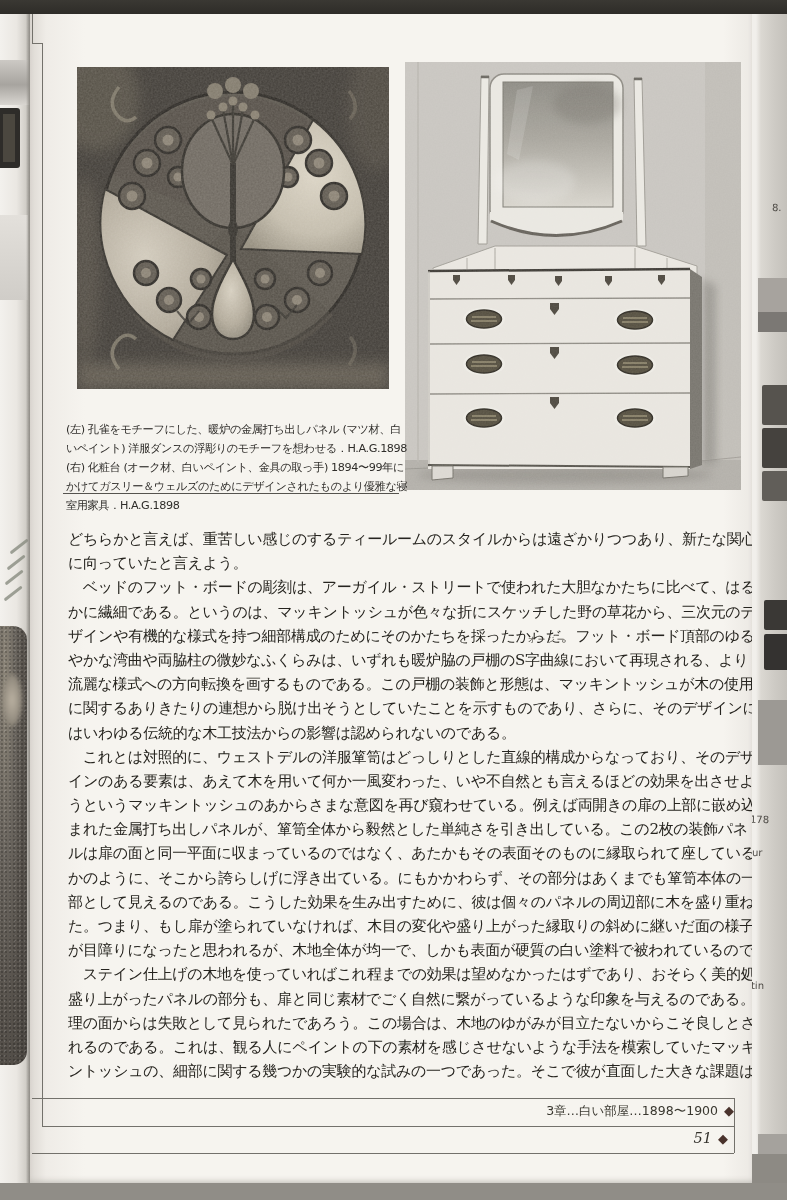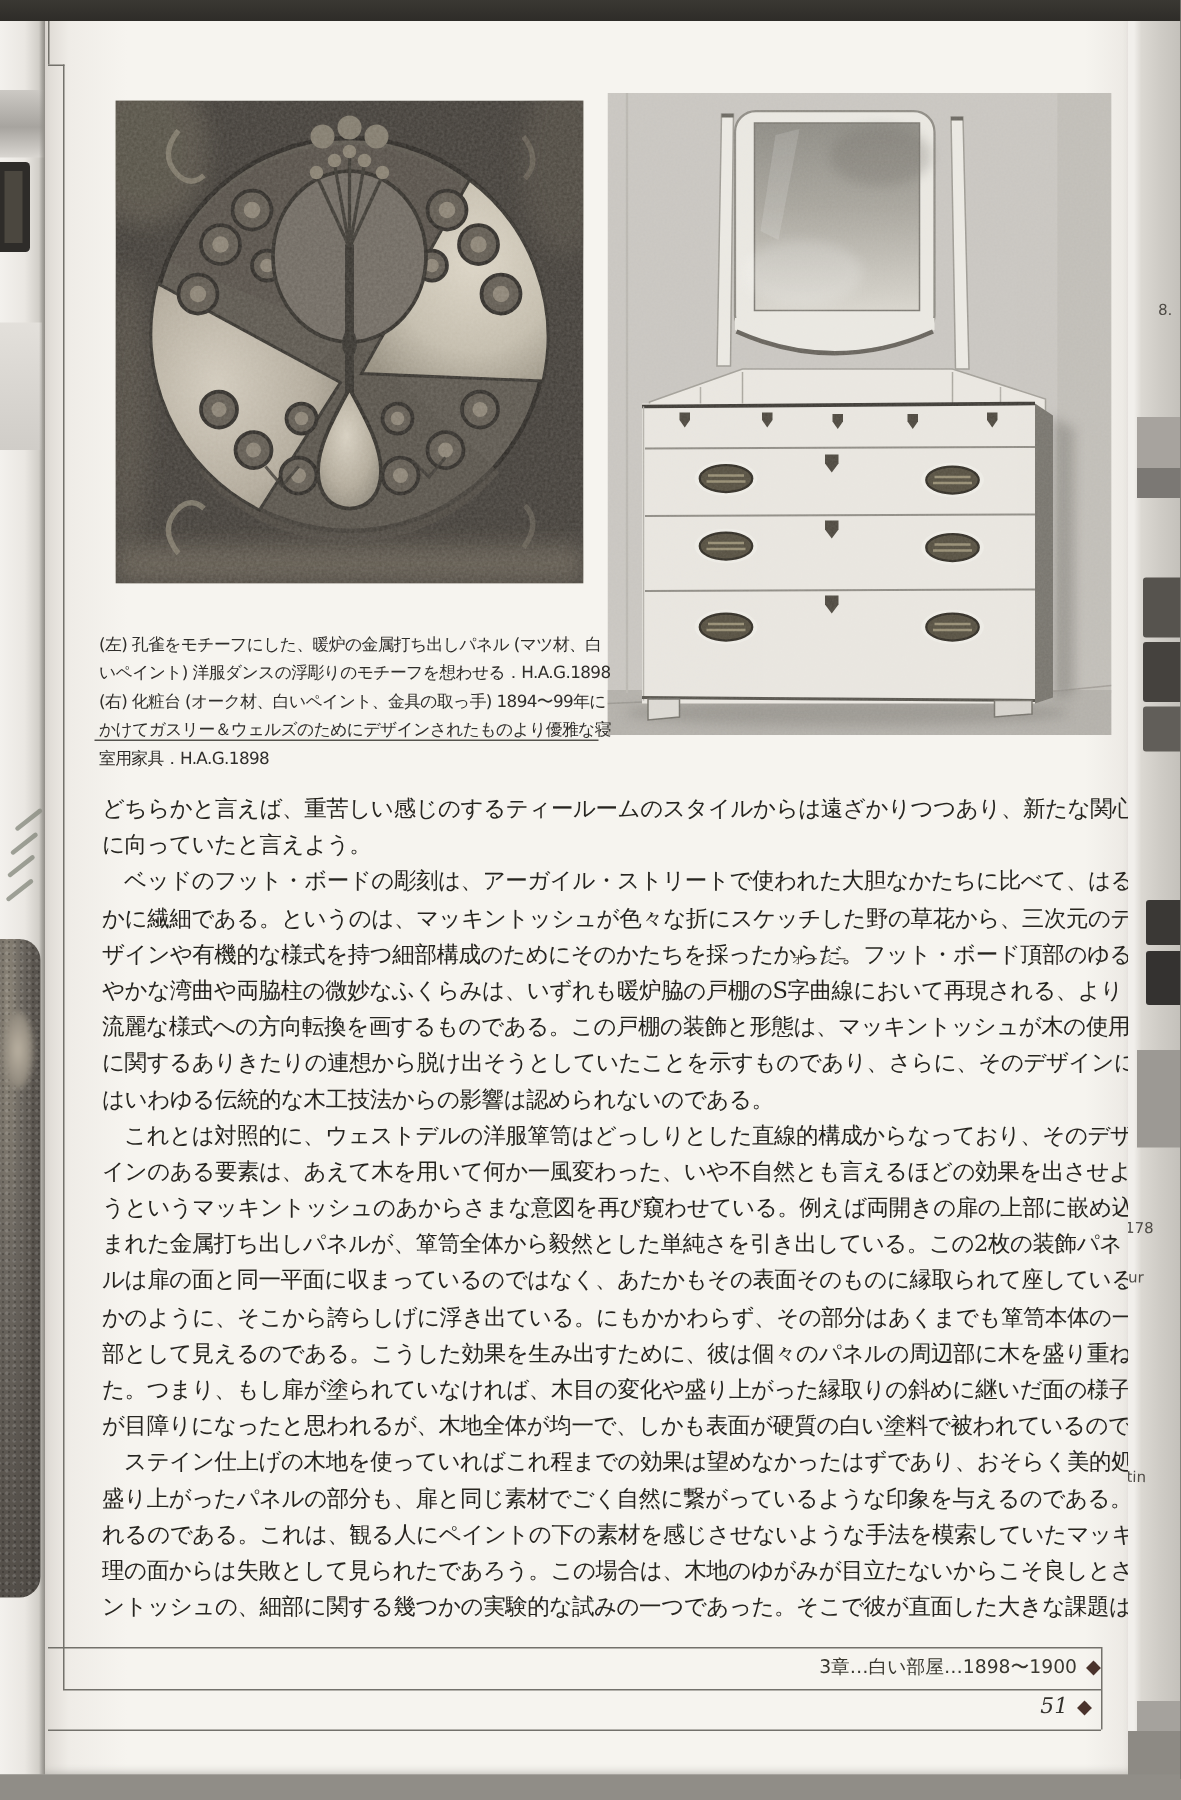--- a/index.html
+++ b/index.html
@@ -322,22 +322,22 @@
         <div class="body-line">インのある要素は、あえて木を用いて何か一風変わった、いや不自然とも言えるほどの効果を出させよ</div>
         <div class="body-line">うというマッキントッシュのあからさまな意図を再び窺わせている。例えば両開きの扉の上部に嵌め込</div>
         <div class="body-line">まれた金属打ち出しパネルが、箪笥全体から毅然とした単純さを引き出している。この2枚の装飾パネ</div>
         <div class="body-line">ルは扉の面と同一平面に収まっているのではなく、あたかもその表面そのものに縁取られて座している</div>
         <div class="body-line">かのように、そこから誇らしげに浮き出ている。にもかかわらず、その部分はあくまでも箪笥本体の一</div>
         <div class="body-line">部として見えるのである。こうした効果を生み出すために、彼は個々のパネルの周辺部に木を盛り重ね</div>
         <div class="body-line">た。つまり、もし扉が塗られていなければ、木目の変化や盛り上がった縁取りの斜めに継いだ面の様子</div>
         <div class="body-line">が目障りになったと思われるが、木地全体が均一で、しかも表面が硬質の白い塗料で被われているので、</div>
         <div class="body-line">　ステイン仕上げの木地を使っていればこれ程までの効果は望めなかったはずであり、おそらく美的処</div>
         <div class="body-line">盛り上がったパネルの部分も、扉と同じ素材でごく自然に繋がっているような印象を与えるのである。</div>
+        <div class="body-line">理の面からは失敗として見られたであろう。この場合は、木地のゆがみが目立たないからこそ良しとさ</div>
         <div class="body-line">れるのである。これは、観る人にペイントの下の素材を感じさせないような手法を模索していたマッキ</div>
-        <div class="body-line">理の面からは失敗として見られたであろう。この場合は、木地のゆがみが目立たないからこそ良しとさ</div>
         <div class="body-line">ントッシュの、細部に関する幾つかの実験的な試みの一つであった。そこで彼が直面した大きな課題は、</div>
       </div>
     <span class="abs ruby">オージー</span>
 
     <div class="abs rule rule-a"></div>
     <div class="abs footer-chapter">
       <span>3章…白い部屋…1898〜1900</span><span class="diamond">◆</span>
     </div>
     <div class="abs rule rule-b"></div>
     <div class="abs footer-pageno">

